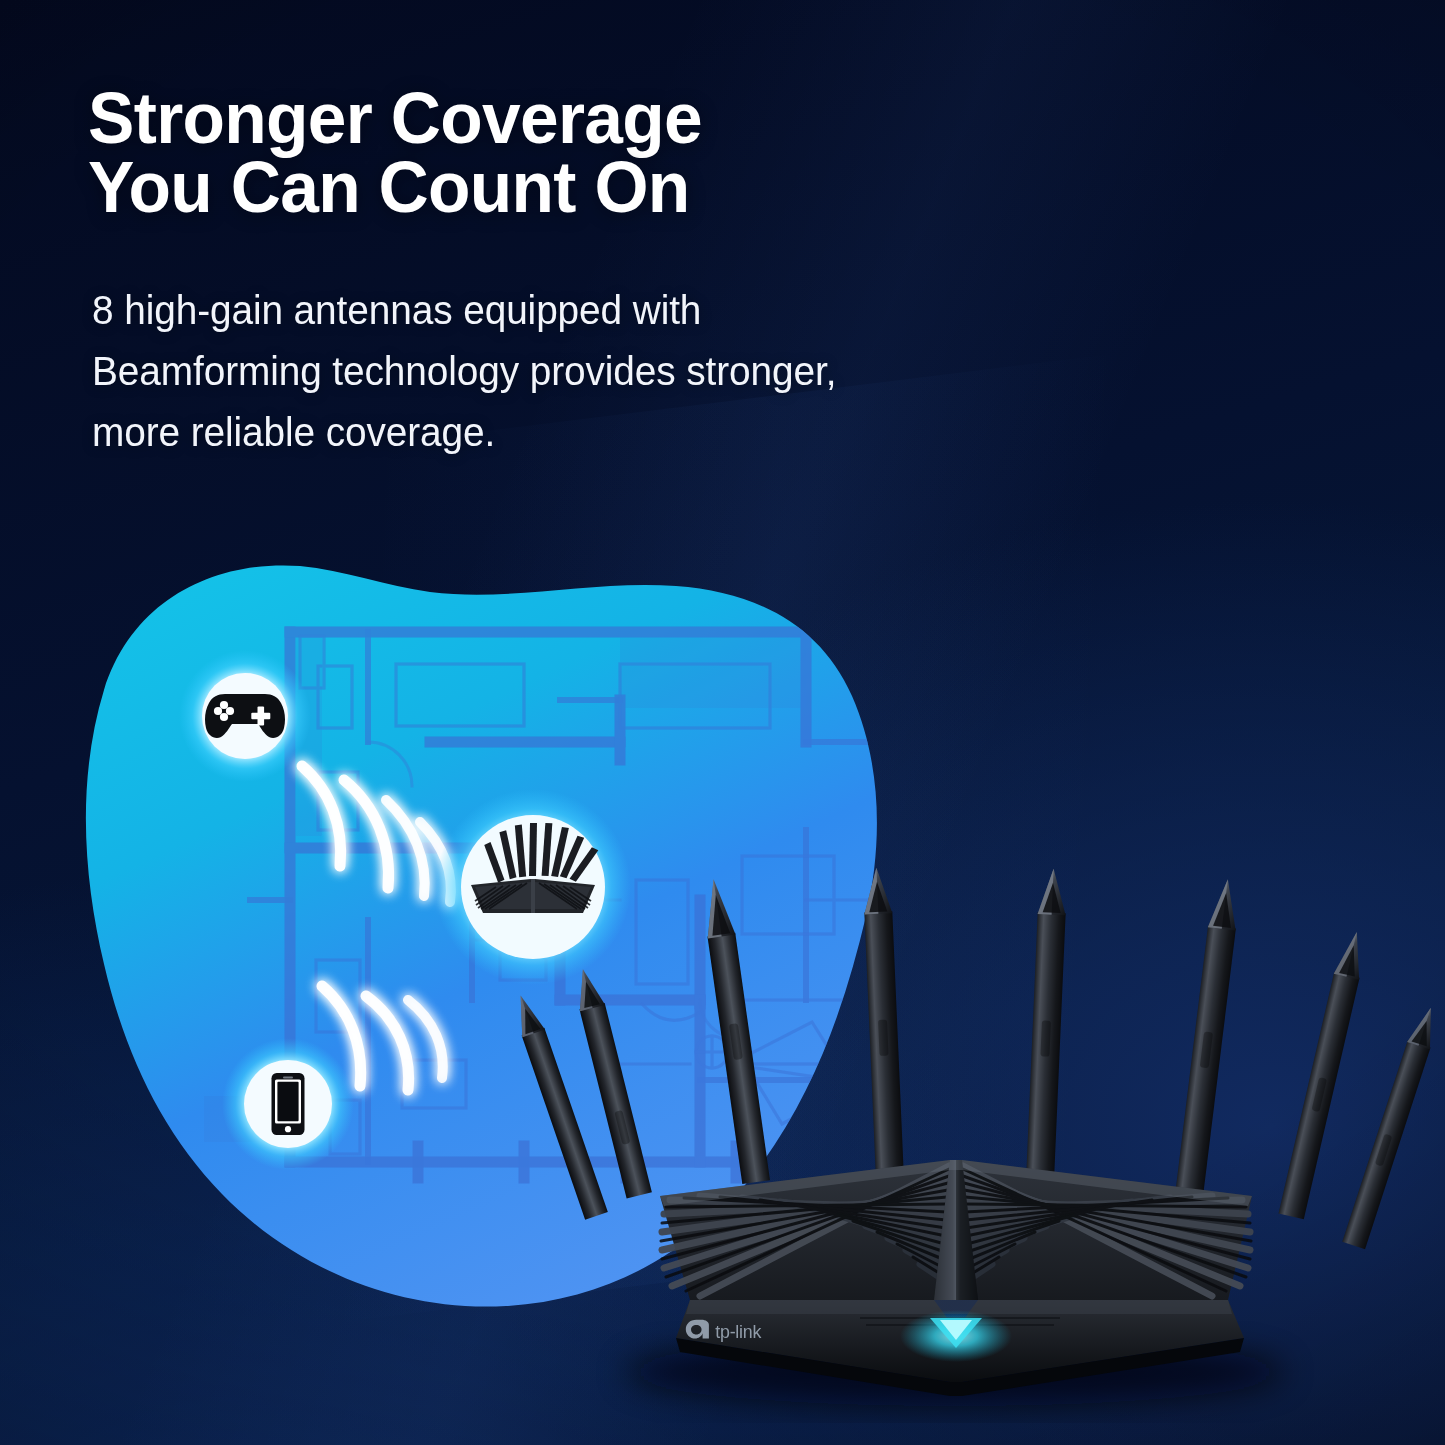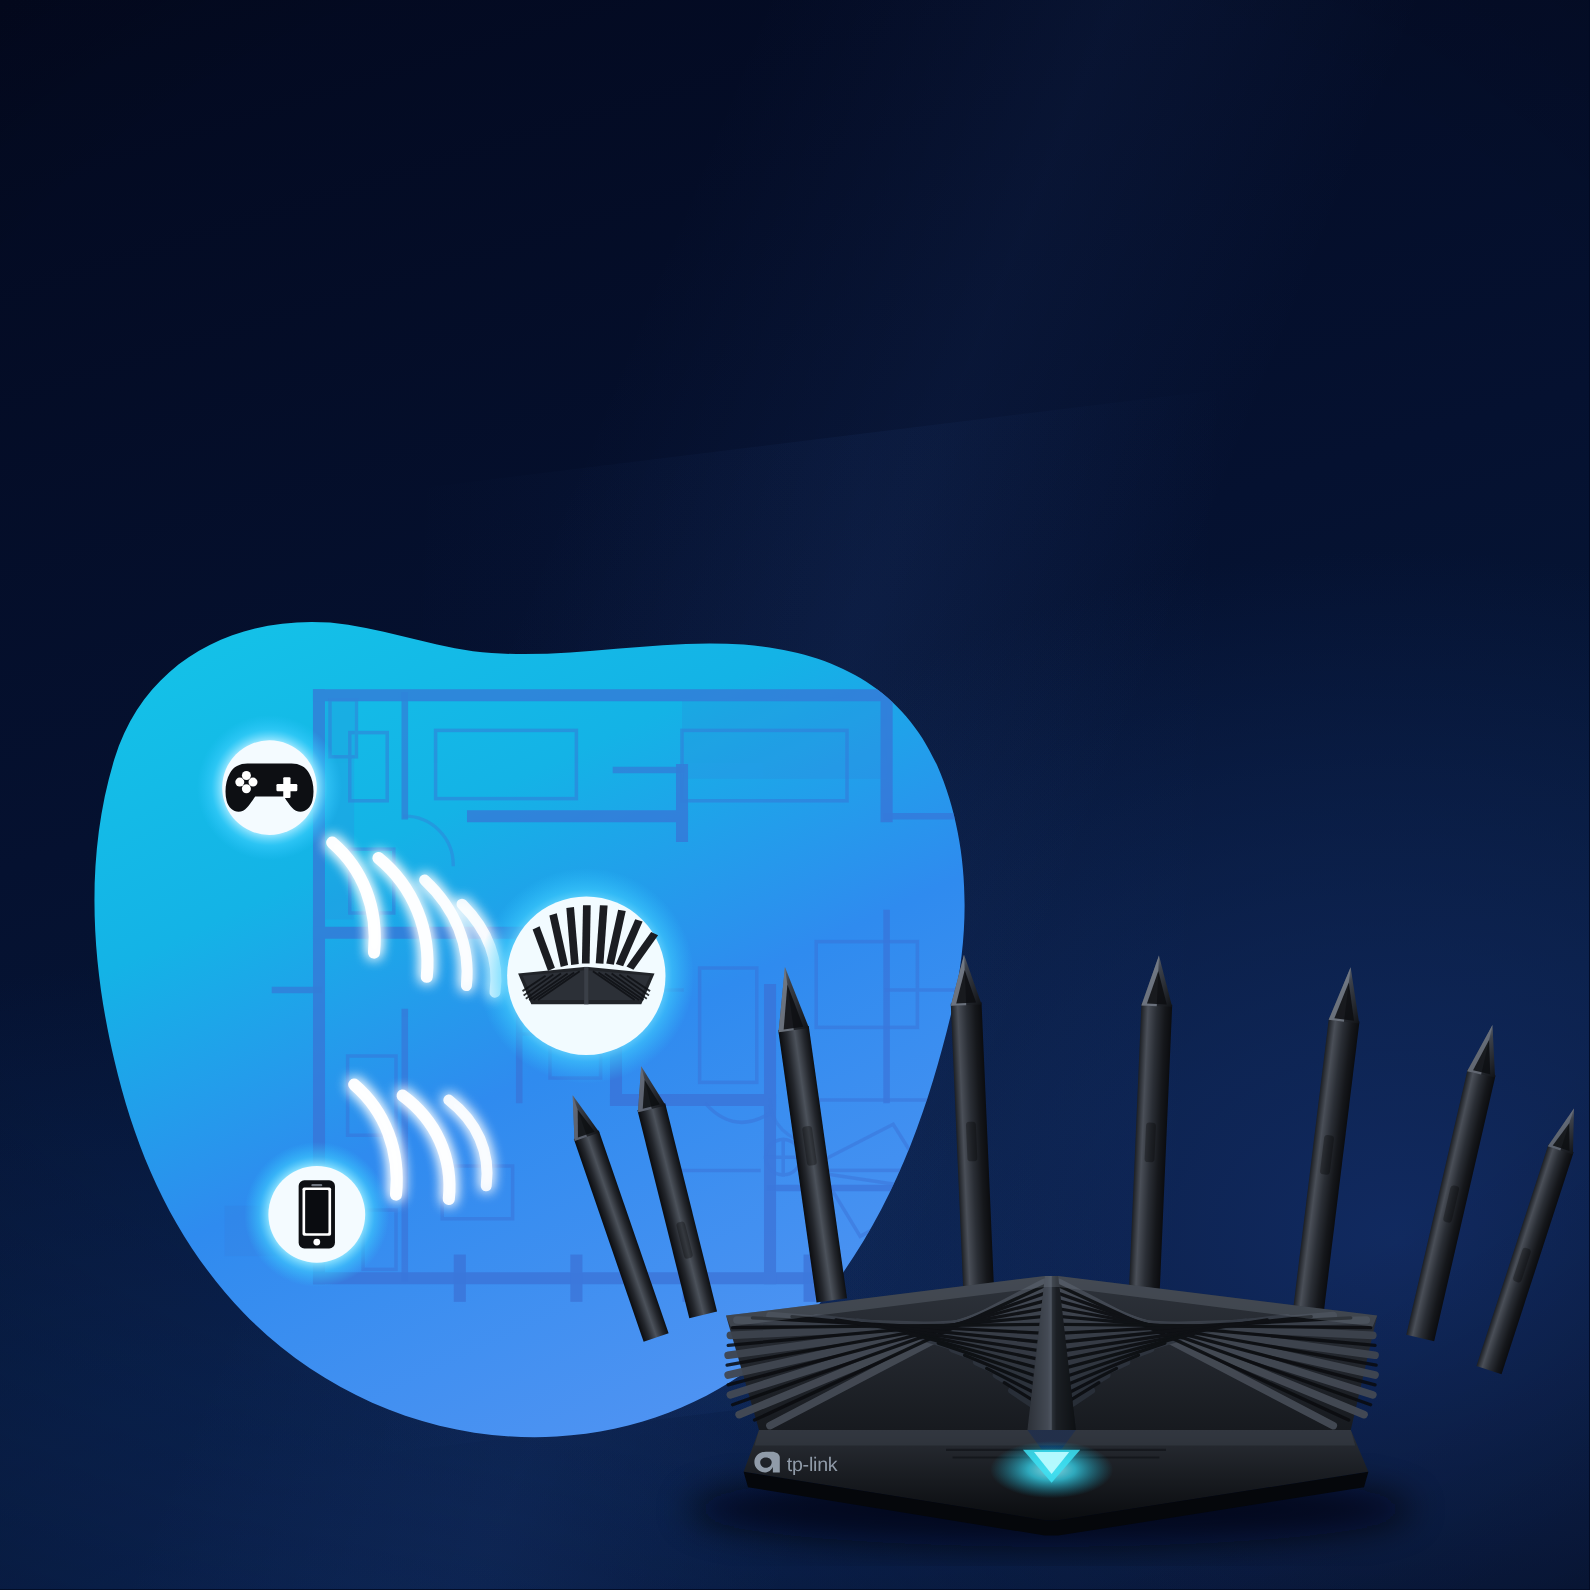--- a/index.html
+++ b/index.html
@@ -510,14 +510,21 @@
         </g>
         <text x="24" y="11" font-family="'Liberation Sans',sans-serif" font-size="17" fill="#9aa6b4" opacity=".92" letter-spacing="-.2">tp-link</text>
       </g>
     </g>
 
     <path d="M 660 1196 L 950 1160 L 962 1160 L 1252 1196 L 1248 1206 L 962 1170 L 950 1170 L 664 1206 Z" fill="#6d7682" opacity=".35"></path>
   </svg>
 
   <div class="bg-vig"></div>
 
+  <div class="copy">
+    <h1 class="headline">Stronger Coverage
+You Can Count On</h1>
+    <p class="subcopy">8 high-gain antennas equipped with
+Beamforming technology provides stronger,
+more reliable coverage.</p>
+  </div>
 
 </div>
 
 </body></html>

